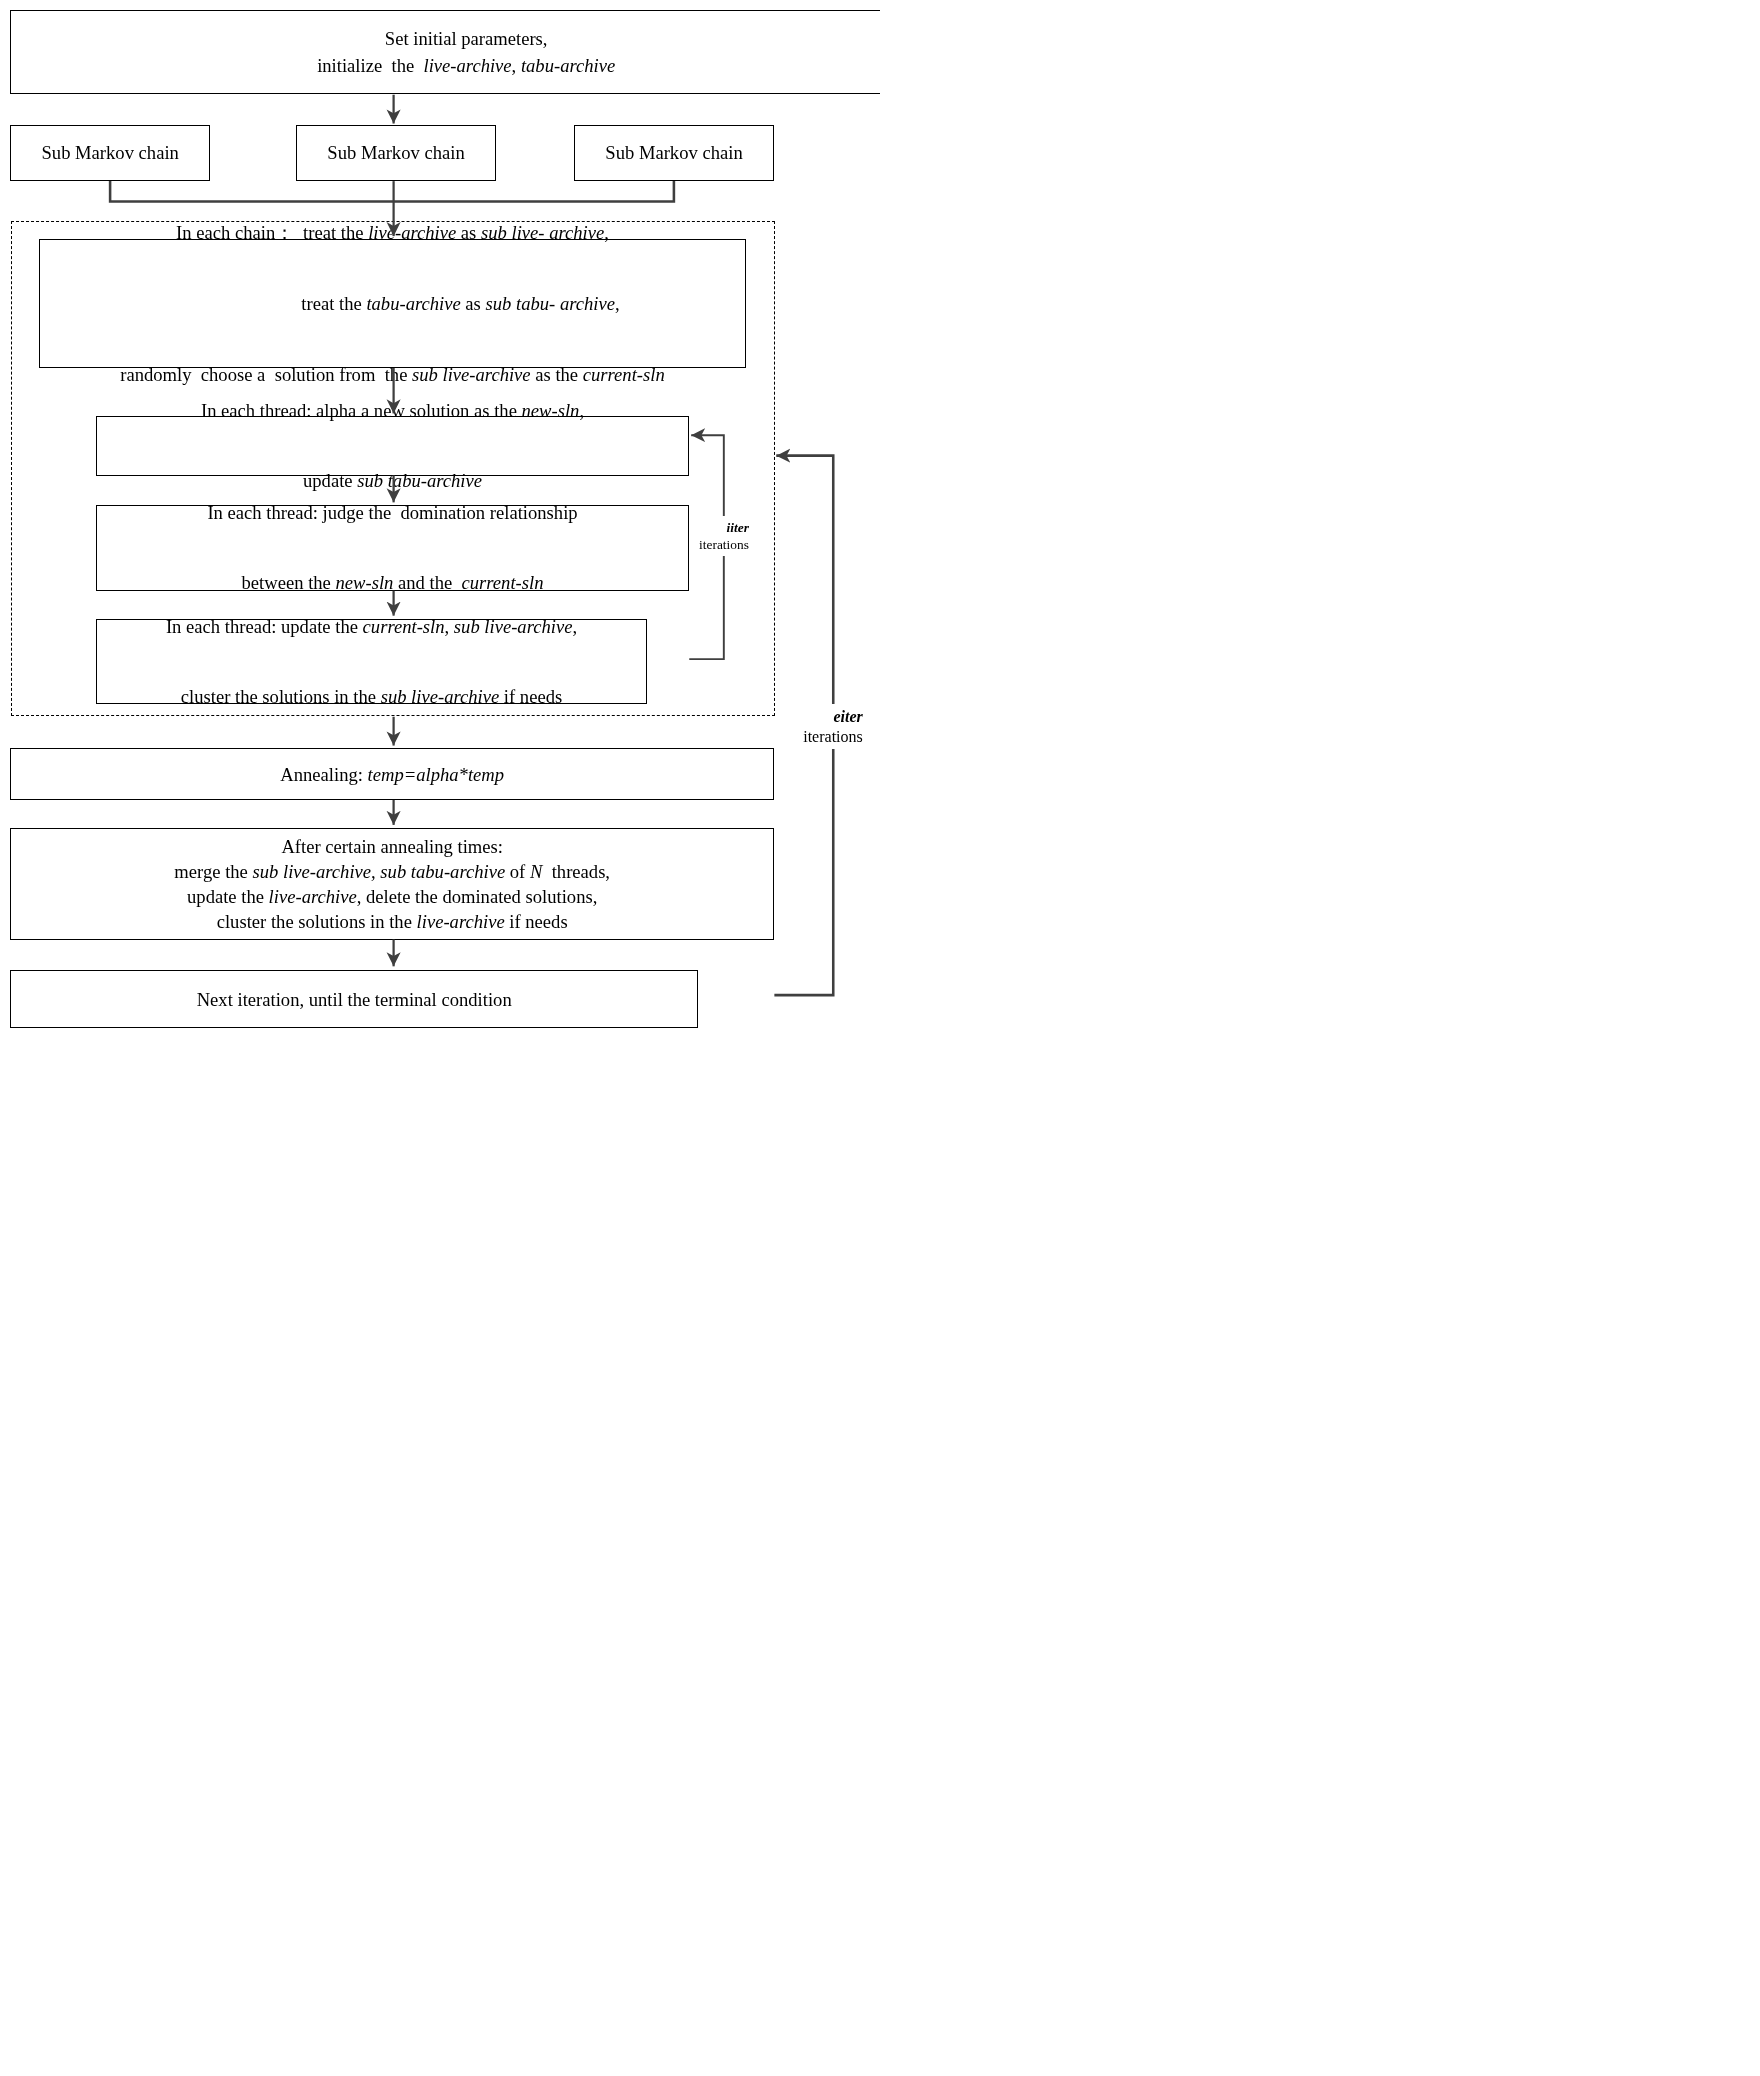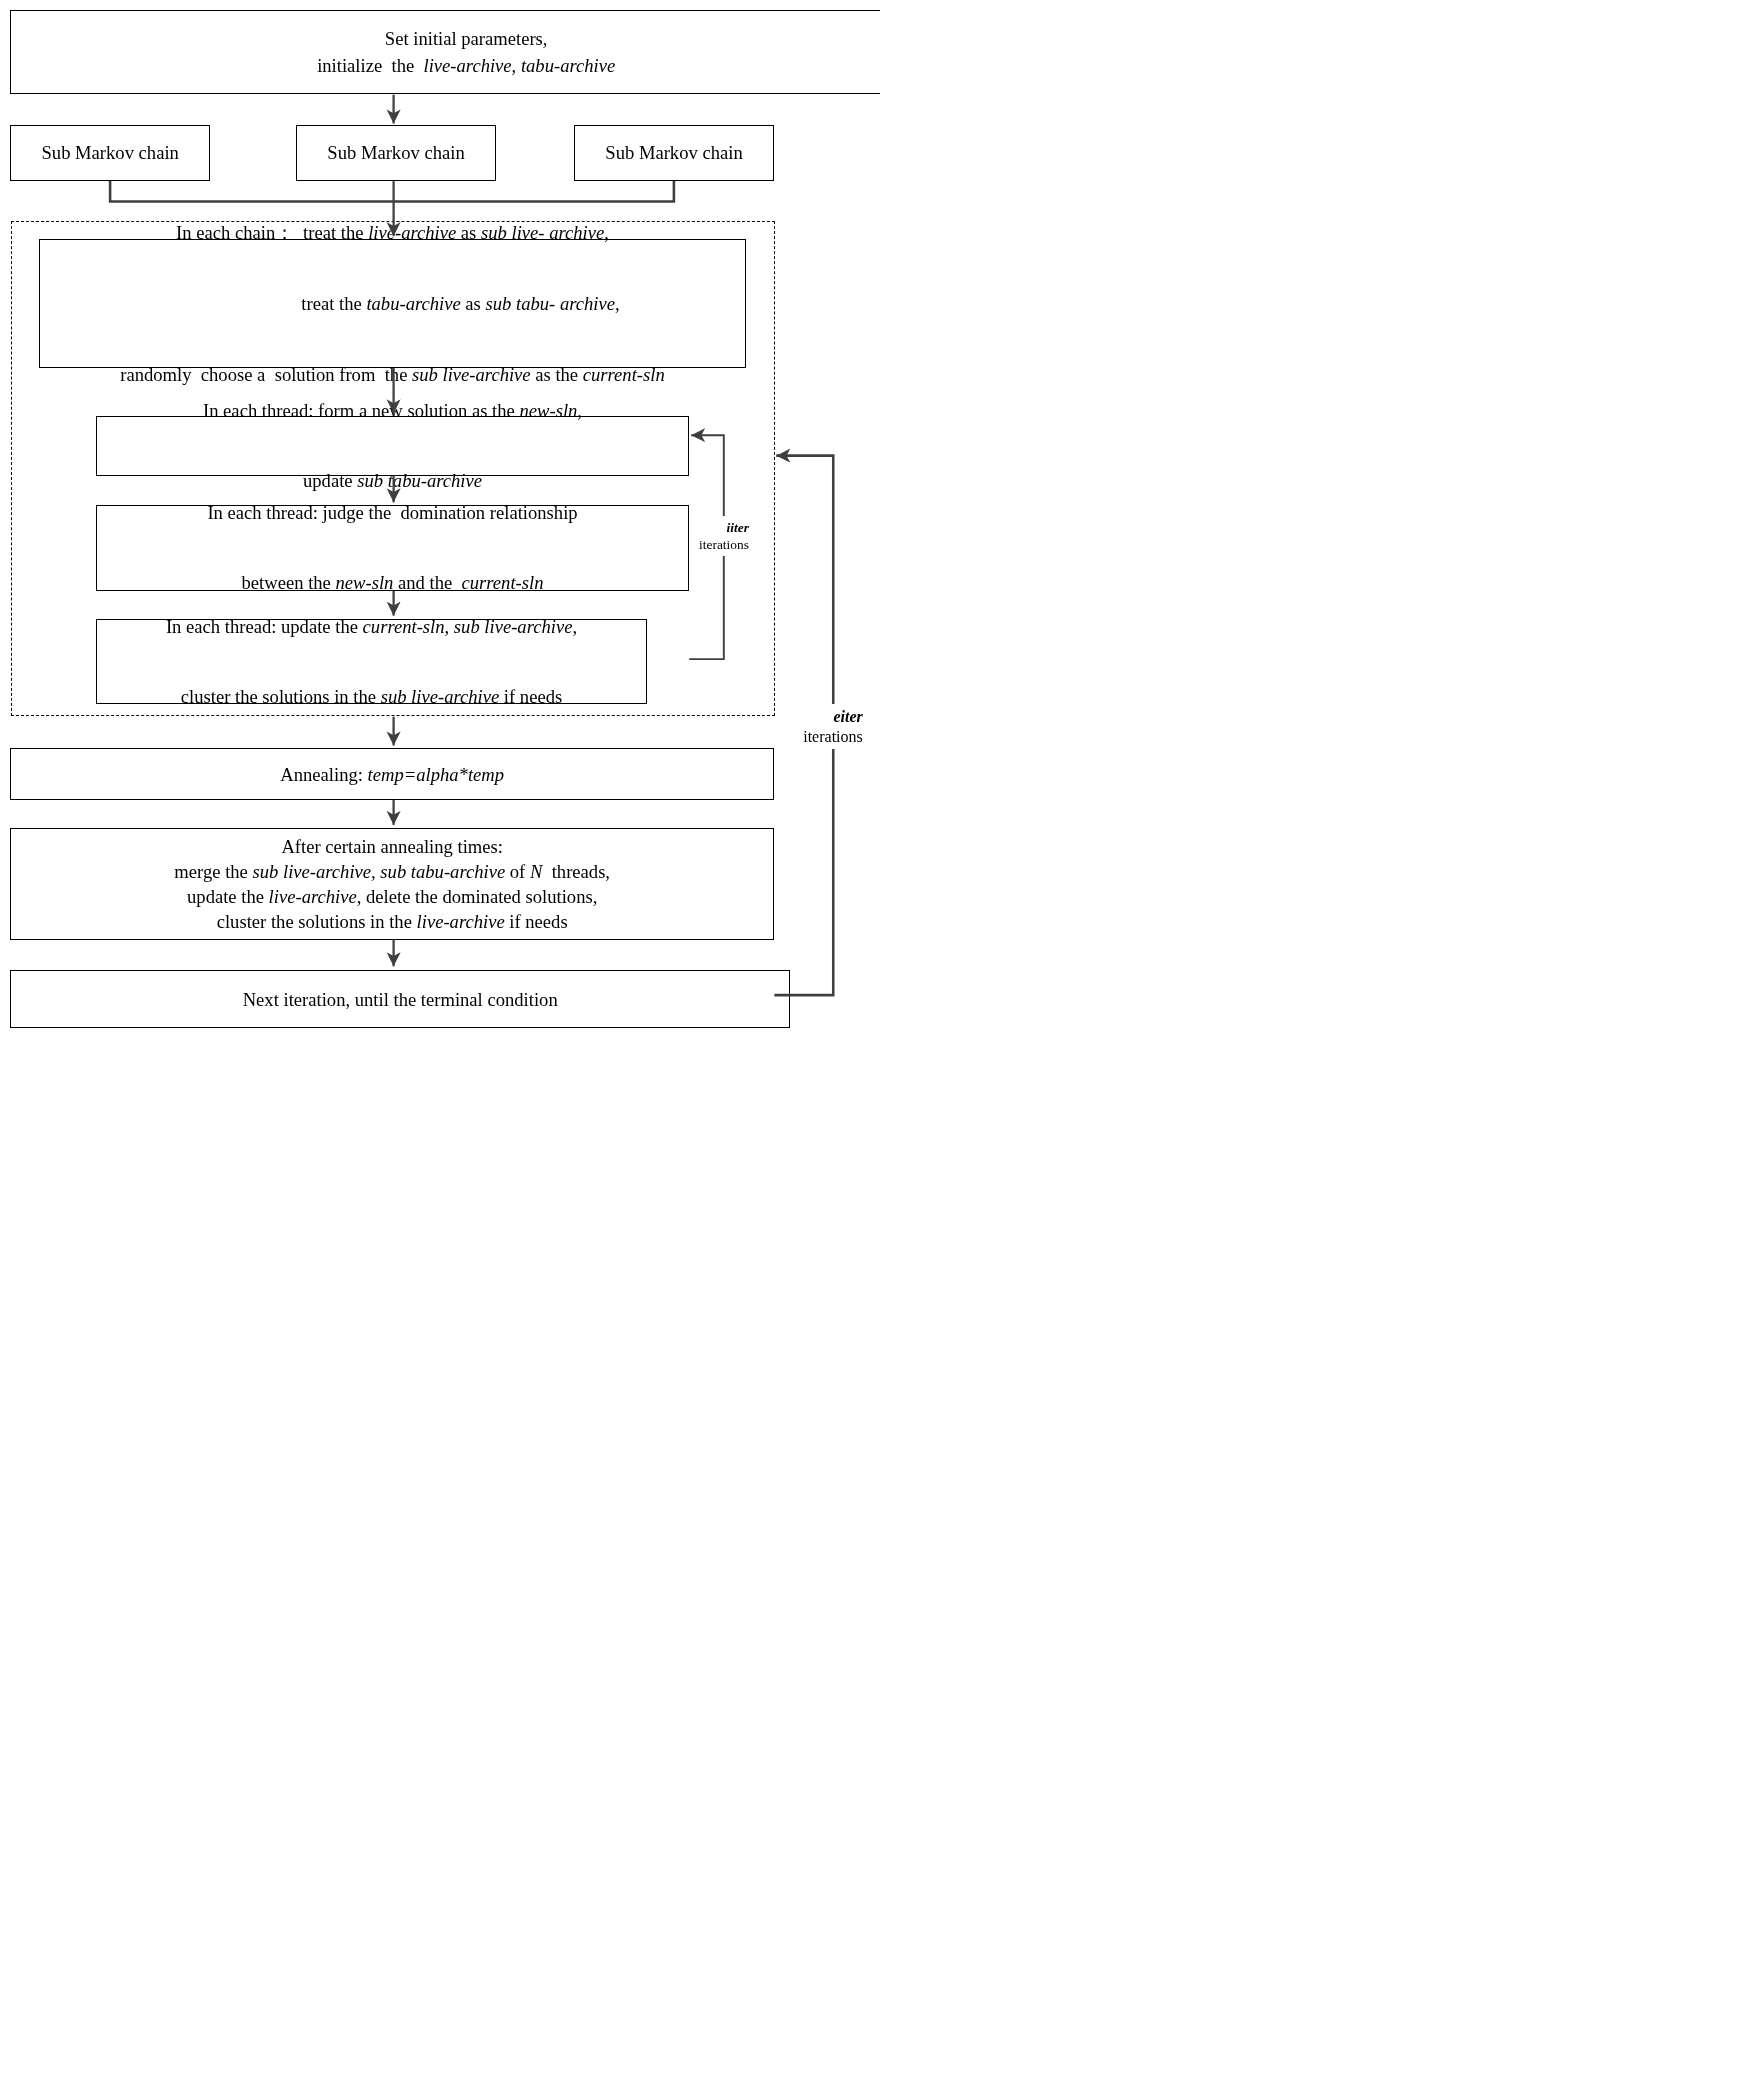--- a/index.html
+++ b/index.html
@@ -71,21 +71,21 @@
   <div class="box" style="left:296px;top:125px;width:200px;height:56px;">Sub Markov chain</div>
   <div class="box" style="left:574px;top:125px;width:200px;height:56px;">Sub Markov chain</div>
 
   <div class="box thin chain" style="left:39px;top:239px;width:707px;height:129px;">
       <div class="tline"><span>In each chain：  treat the </span><span class="em">live-archive</span><span> as </span><span class="em">sub live- archive</span><span>,</span></div>
       <div class="tline"><span>treat the </span><span class="em">tabu-archive</span><span> as </span><span class="em">sub tabu- archive</span><span>,</span></div>
       <div class="tline"><span>randomly  choose a  solution from  the </span><span class="em">sub live-archive</span><span> as the </span><span class="em">current-sln</span></div>
     </div>
 
   <div class="box thin form" style="left:96px;top:416px;width:593px;height:60px;">
-      <div class="tline"><span>In each thread: form a new solution as the </span><span class="em">new-sln,</span></div>
+      <div class="tline"><span>In each thread: alpha a new solution as the </span><span class="em">new-sln,</span></div>
       <div class="tline"><span>update </span><span class="em">sub tabu-archive</span></div>
     </div>
 
   <div class="box thin judge" style="left:96px;top:505px;width:593px;height:86px;">
       <div class="tline"><span>In each thread: judge the  domination relationship</span></div>
       <div class="tline"><span>between the </span><span class="em">new-sln</span><span> and the  </span><span class="em">current-sln</span></div>
     </div>
 
   <div class="box thin update" style="left:96px;top:619px;width:551px;height:85px;">
       <div class="tline"><span>In each thread: update the </span><span class="em">current-sln</span><span>, </span><span class="em">sub live-archive</span><span>,</span></div>
@@ -96,21 +96,21 @@
       <div class="tline"><span>Annealing: </span><span class="em">temp=alpha*temp</span></div>
     </div>
 
   <div class="box merge" style="left:10.2px;top:828px;width:764px;height:112px;">
       <div class="tline"><span>After certain annealing times:</span></div>
       <div class="tline"><span>merge the </span><span class="em">sub live-archive, sub tabu-archive</span><span> of </span><span class="em">N</span><span>  threads,</span></div>
       <div class="tline"><span>update the </span><span class="em">live-archive</span><span>, delete the dominated solutions,</span></div>
       <div class="tline"><span>cluster the solutions in the </span><span class="em">live-archive</span><span> if needs</span></div>
     </div>
 
-  <div class="box" style="left:10.2px;top:970px;width:780px;height:58px;">
+  <div class="box" style="left:10.2px;top:970px;width:688px;height:58px;">
       <div class="tline"><span>Next iteration, until the terminal condition</span></div>
     </div>
 
   <svg class="wires" width="880" height="1038" viewBox="0 0 1375 1622">
     <defs>
       <marker id="ah" viewBox="0 0 24 24" refX="22" refY="12" markerWidth="24" markerHeight="24" orient="auto" markerUnits="userSpaceOnUse">
         <path d="M0,1 L22,12 L0,23 L6,12 Z" fill="#3f3f3f"></path>
       </marker>
     </defs>
 

